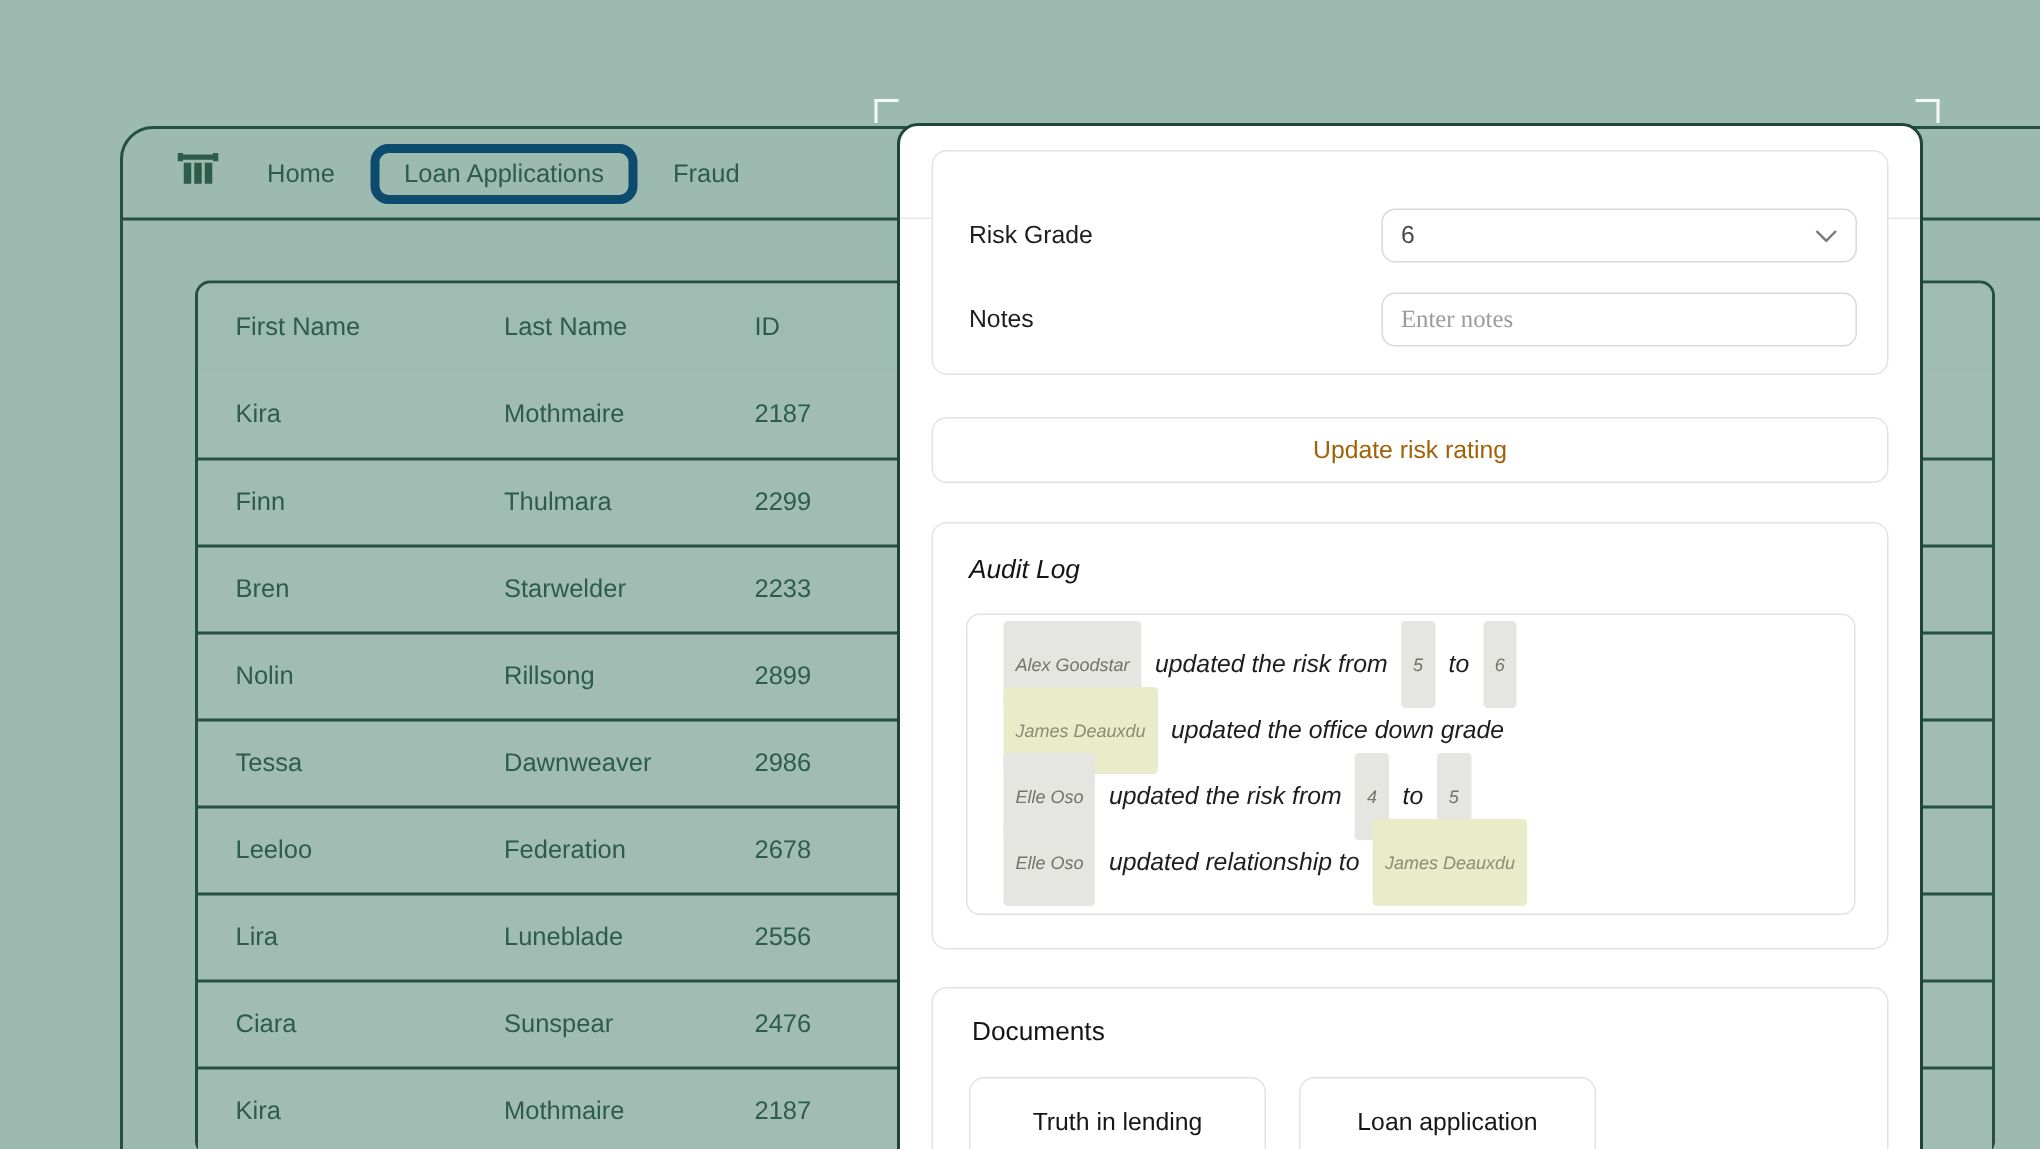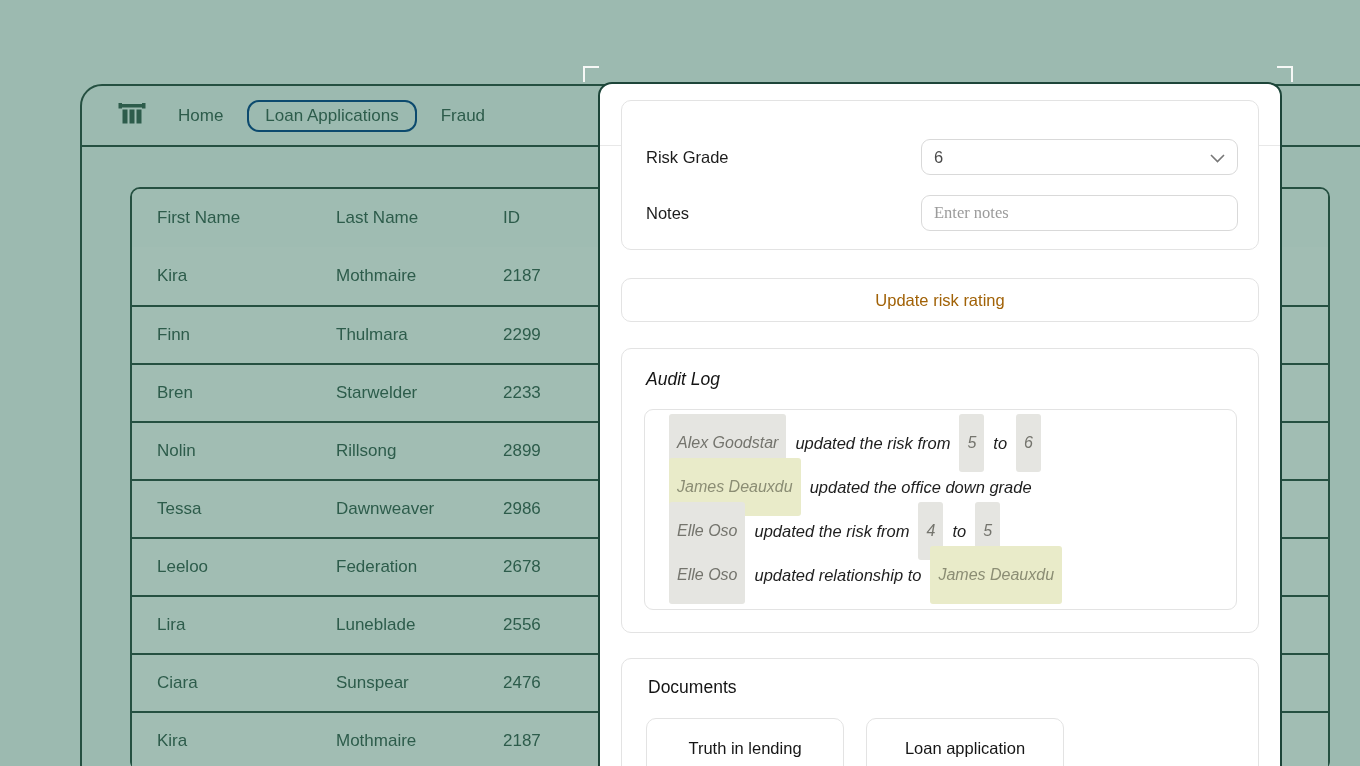--- a/index.html
+++ b/index.html
@@ -20,21 +20,21 @@
     height:61px; border-bottom:2px solid #255041;
     display:flex; align-items:center; padding-left:36px;
     color:#2d5c4b;
   }
   .brand { display:flex; align-items:center; gap:10px; }
   .brand-text { display:flex; flex-direction:column; line-height:1; }
   .brand-name { font-family:"Liberation Serif","DejaVu Serif",serif; font-size:27px; color:#2d5c4b; }
   .brand-tagline { font-size:8px; letter-spacing:4.5px; margin-top:2px; color:#2d5c4b; font-weight:bold; }
   .nav-items { display:flex; align-items:center; margin-left:32px; gap:24px; }
   .nav-item { font-size:17px; color:#2d5c4b; white-space:nowrap; cursor:pointer; }
-  .nav-item.pill { border:2px solid #0c4a6e; border-radius:12px; padding:4px 16px; }
+  .nav-item.pill { border:6px solid #0c4a6e; border-radius:12px; padding:4px 16px; }
 
   
   .loan-table {
     position:absolute; left:48px; top:101px; width:1200px;
     border:2px solid #255041; border-radius:10px;
     color:#2d5c4b; font-size:17px;
   }
   .t-row { display:flex; align-items:center; height:58px; background:#a1bdb3; }
   .t-row.header { background:#9fbcb2; border-radius:8px 8px 0 0; }
   .t-row + .t-row { border-top:2px solid #255041; }
@@ -89,21 +89,21 @@
     font-size:16.5px; color:#a16207; font-family:inherit; cursor:pointer;
   }
 
   .audit-card { margin-top:26px; padding:20px 21px 22px 22px;font-style:italic; }
   .section-title { font-size:17.5px; color:#141414; margin-left:2px; }
   .audit-box {
     margin-top:19px; border:1px solid #e3e3e3; border-radius:9px;
     padding:11px 24px 12px 24px;
   }
   .audit-entry { height:44px; display:flex; align-items:center; gap:9px; font-size:16.5px; color:#1d1d1d; white-space:nowrap; }
-  .chip { border-radius:3px; padding:18px 8px; font-size:16px; line-height:22px; }
+  .chip { border-radius:3px; padding:18px 8px; font-size:12px; line-height:22px; }
   .chip-gray { background:#e5e5e1; color:#74746d; }
   .chip-yellow { background:#e9ebc9; color:#8b8d74; }
 
   .docs-card { margin-top:25px; padding:18px 22px 30px 24px; }
   .doc-buttons { margin-top:20px; display:flex; gap:22px; }
   .doc-btn {
     width:198px; height:60px; border:1px solid #e3e3e3; border-radius:10px;
     background:#fff; display:flex; align-items:center; justify-content:center;
     font-size:16.5px; color:#161616; font-family:inherit; cursor:pointer;
   }

